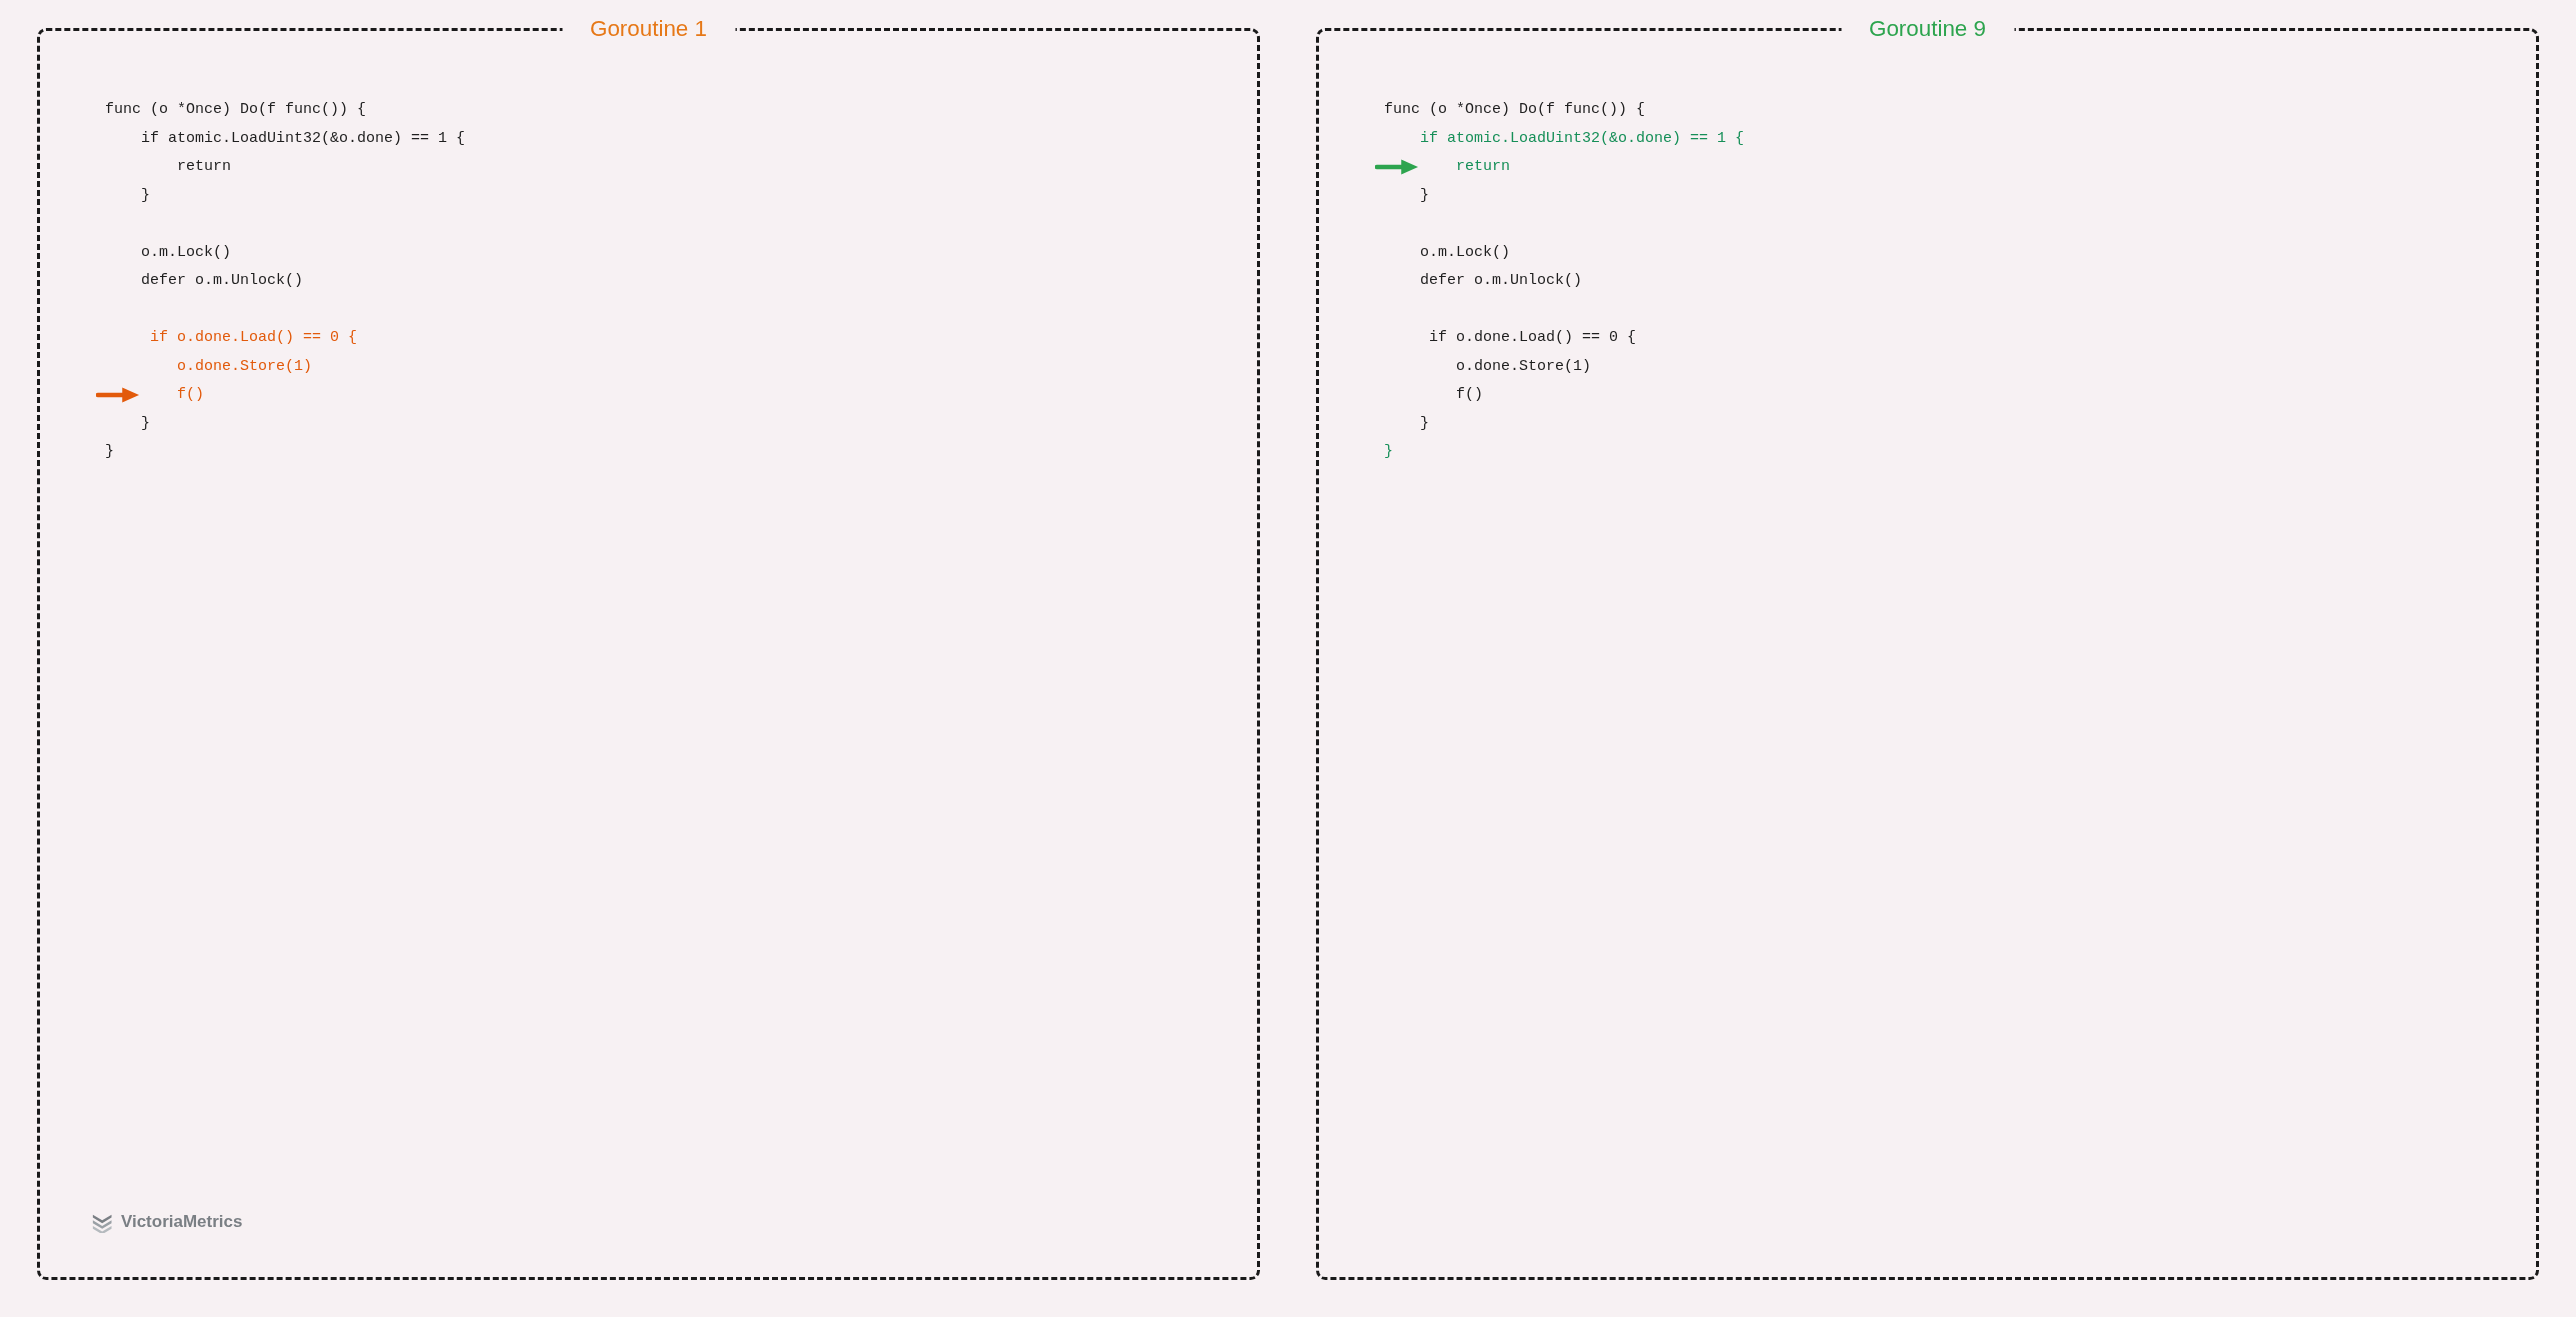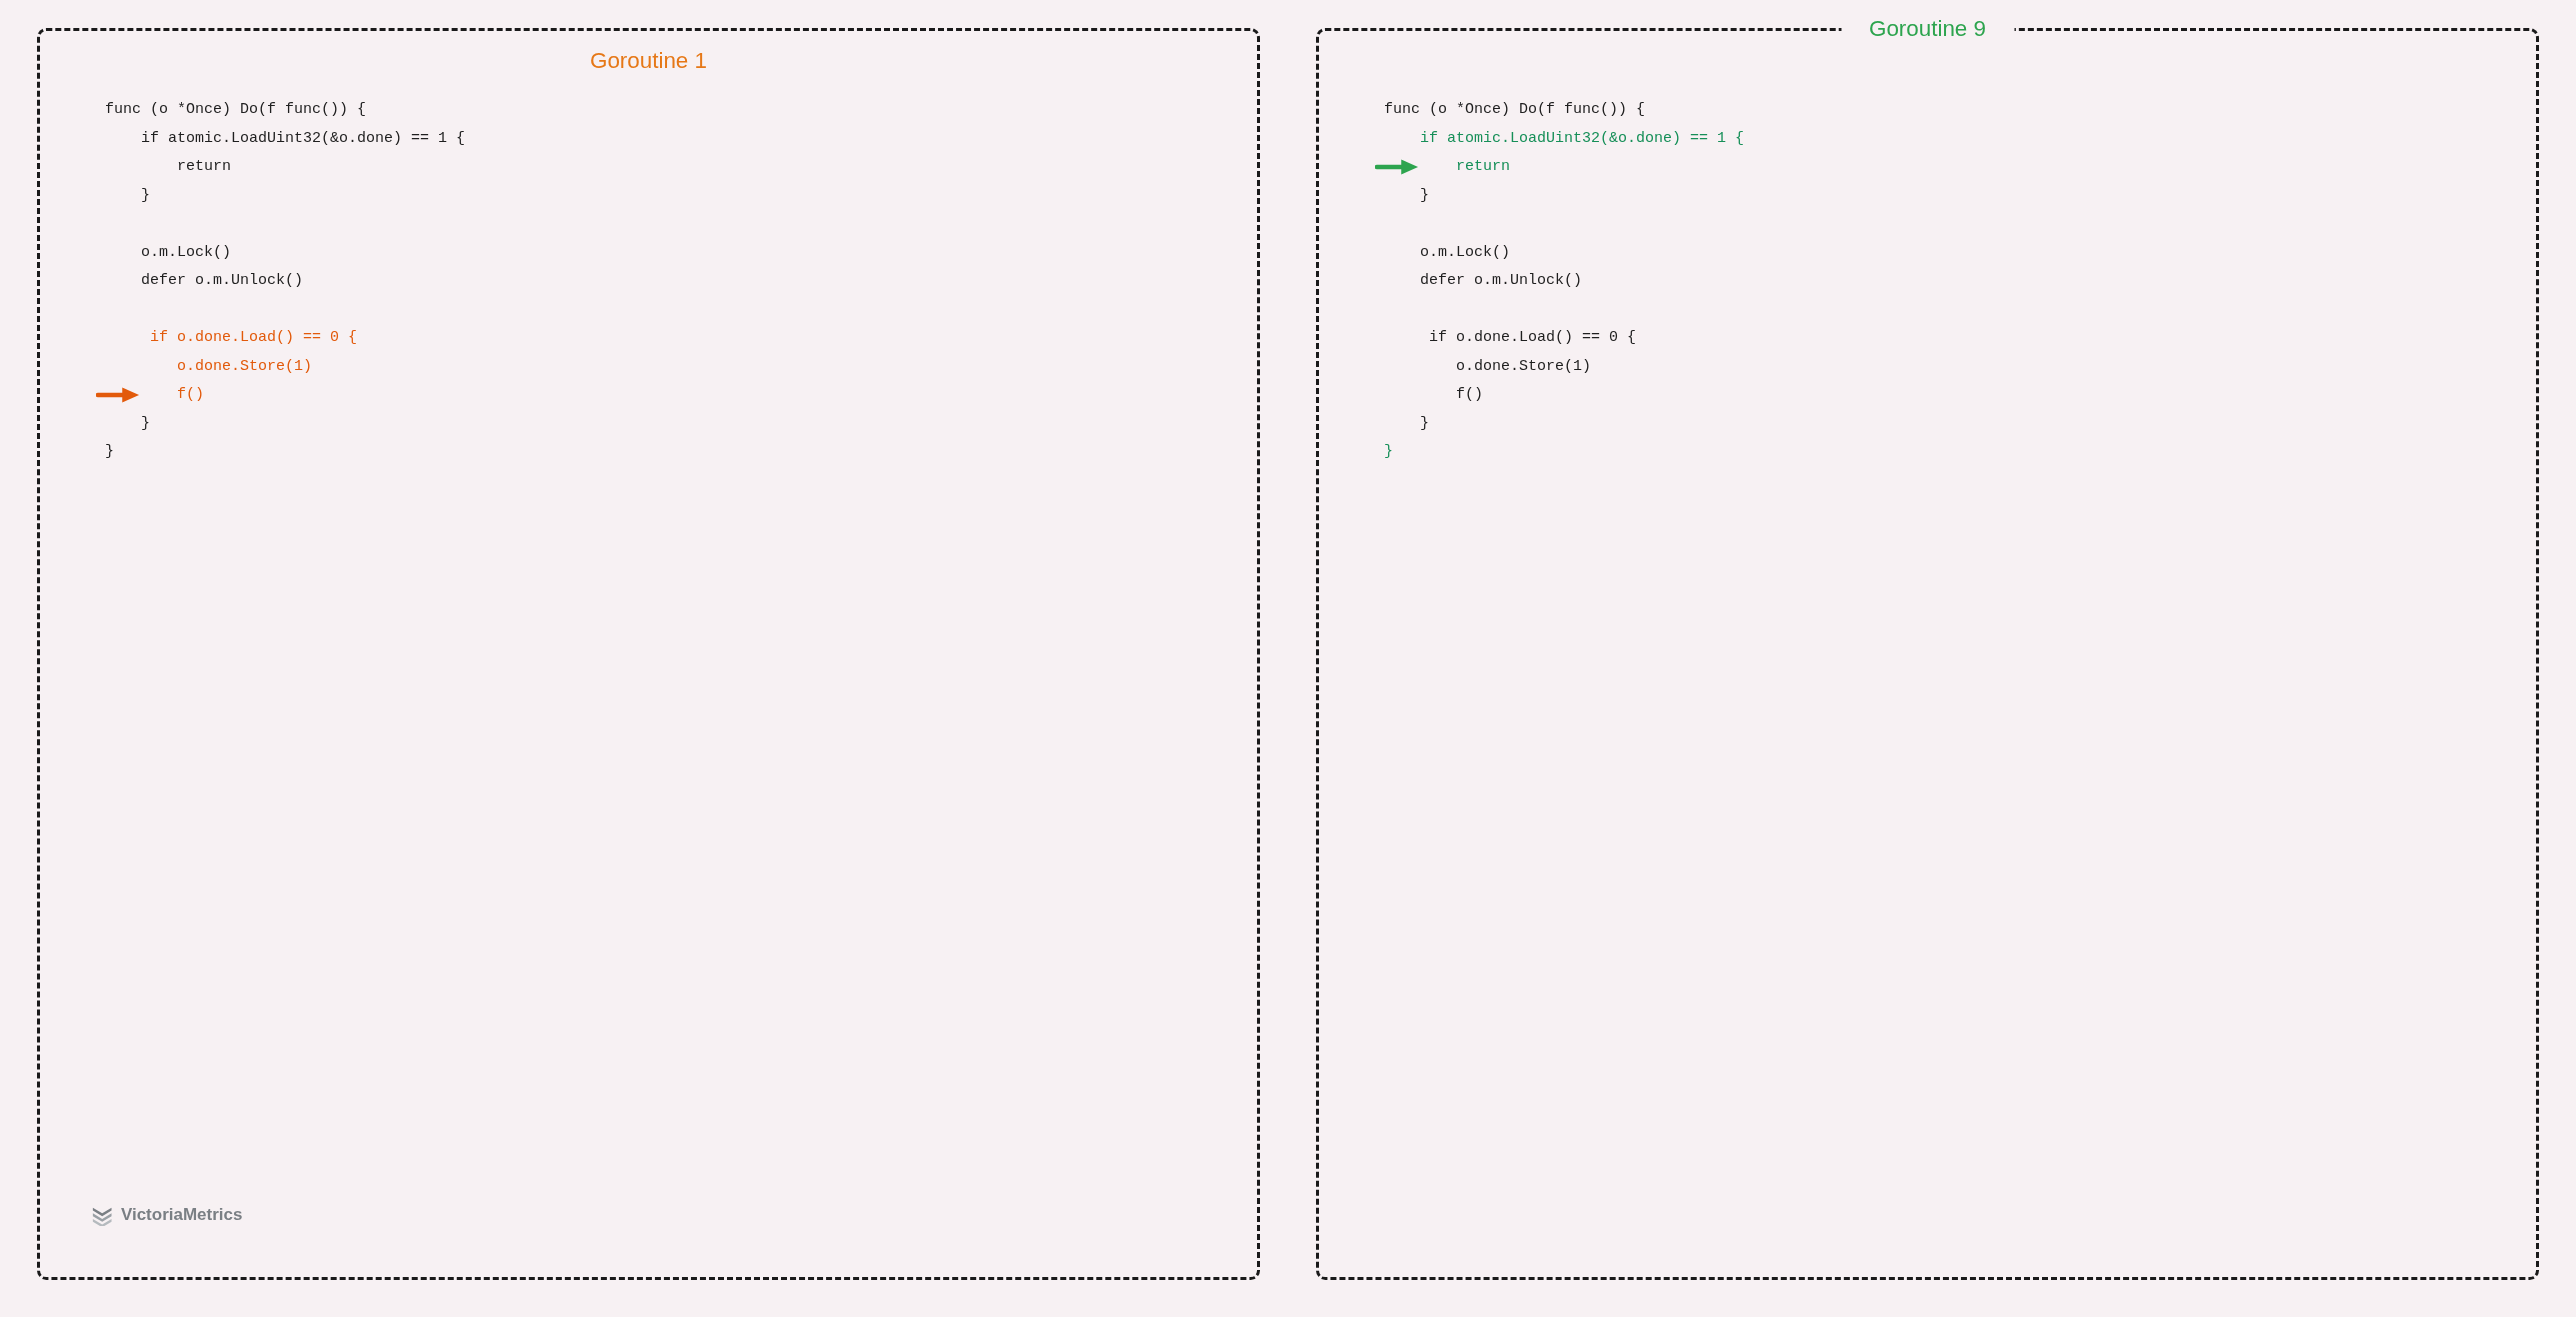--- a/index.html
+++ b/index.html
@@ -22,21 +22,21 @@
     position: absolute;
     top: -15px;
     left: 50%;
     transform: translateX(-50%);
     background: #f7f1f3;
     padding: 0 28px;
     font-size: 22.4px;
     font-weight: 500;
     font-family: "Segoe UI", "Helvetica Neue", Arial, sans-serif;
   }
-  .title-1 { color: #e67817; margin-top: 32px; }
+  .title-1 { color: #e67817; }
   .title-2 { color: #2da44e; }
   .code {
     font-size: 15px;
     line-height: 1.9;
     color: #1f1f1f;
     white-space: pre;
     position: relative;
   }
   .code .line { display: block; position: relative; }
   .arrow {
@@ -44,21 +44,21 @@
     left: -9.3px;
     top: 50%;
     transform: translateY(-50%);
     width: 45px;
     height: 18.7px;
   }
   .arrow svg { width: 100%; height: 100%; display: block; }
   .attribution {
     position: absolute;
     left: 51px;
-    bottom: 51px;
+    bottom: 44px;
     display: flex;
     align-items: center;
     gap: 7.5px;
     color: #7a7f84;
     font-family: "Segoe UI", "Helvetica Neue", Arial, sans-serif;
     font-size: 17px;
     font-weight: 600;
   }
   .attribution svg { width: 22.4px; height: 22.4px; }
 </style>

